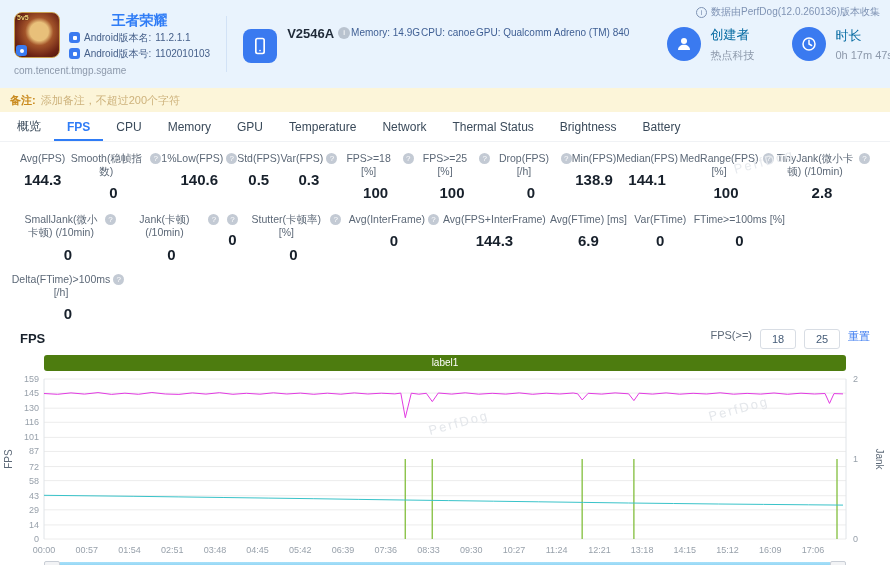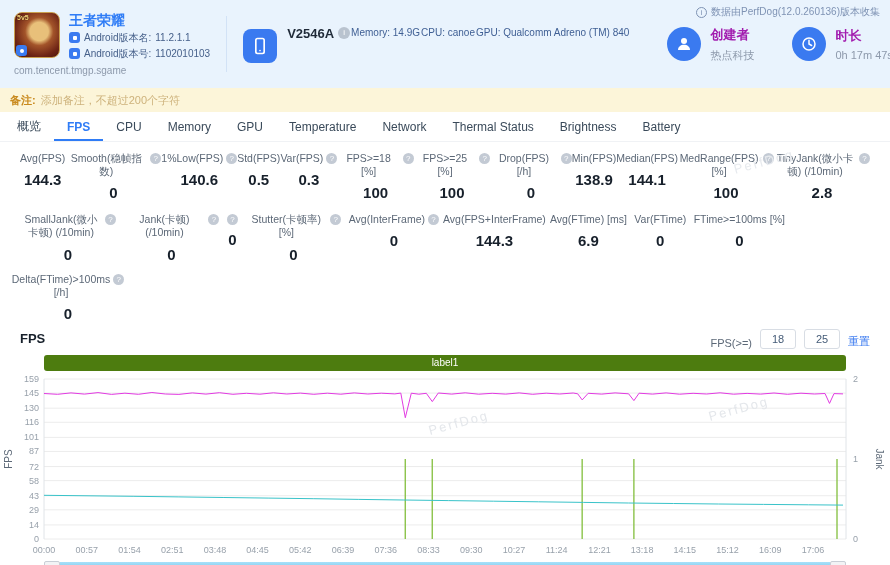--- a/index.html
+++ b/index.html
@@ -12,35 +12,35 @@
   .ci-icon{width:11px;height:11px;border:1px solid #7f93b4;border-radius:50%;font-size:8px;line-height:9px;text-align:center;display:inline-block;}
   .game-block{display:flex;flex-direction:column;width:205px;}
   .game-top{display:flex;gap:9px;}
   .game-icon{width:46px;height:46px;border-radius:8px;position:relative;flex:none;
     background:radial-gradient(circle at 55% 42%,#e8c07a 0 26%,#a3542a 40%,#6e2415 70%,#40100a 100%);
     border:1px solid #caa04f;overflow:hidden;}
   .gi-badge{position:absolute;top:1px;left:2px;font-size:7px;font-weight:bold;color:#ffd87a;text-shadow:0 0 1px #000;}
   .gi-sub{position:absolute;left:1px;bottom:1px;width:11px;height:11px;border-radius:3px;background:#3a7af0;}
   .gi-sub::after{content:"";position:absolute;left:3.5px;top:3.5px;width:4px;height:4px;border-radius:50%;background:#fff;}
   .game-info{display:flex;flex-direction:column;gap:2px;padding-top:1px;}
-  .game-title{color:#2f7cf6;font-weight:bold;font-size:14px;line-height:1.1;}
+  .game-title{color:#2f7cf6;font-weight:bold;font-size:14px;line-height:1.1;text-align:center;}
   .ver-line{font-size:10px;color:#46608a;display:flex;align-items:center;gap:4px;white-space:nowrap;}
   .ver-icon{width:11px;height:11px;border-radius:3px;background:#3a7af0;flex:none;position:relative;}
   .ver-icon::after{content:"";position:absolute;left:3.5px;top:3.5px;width:4px;height:4px;border-radius:1px;background:#fff;}
   .pkg{font-size:10px;color:#8d99ab;margin-top:4px;}
   .vdiv{width:1px;height:56px;background:#d2e2f6;margin:0 16px;flex:none;}
   .device-block{display:flex;gap:10px;align-items:flex-start;}
   .device-icon{width:34px;height:34px;border-radius:8px;background:#3a7af0;display:flex;align-items:center;justify-content:center;flex:none;margin-top:3px;}
   .device-info{display:flex;flex-direction:row;gap:1px;}
   .device-name-row{font-size:13px;font-weight:bold;color:#1f2a38;display:flex;align-items:center;gap:4px;}
   .q-info{width:12px;height:12px;border-radius:50%;background:#b9c3cf;color:#fff;font-size:8px;line-height:12px;text-align:center;font-weight:normal;}
   .dev-line{font-size:10px;color:#3f5f94;line-height:1.45;white-space:nowrap;}
   .meta{display:flex;gap:9px;align-items:center;margin-left:38px;}
   .circle-icon{width:34px;height:34px;border-radius:50%;background:#3a7af0;display:flex;align-items:center;justify-content:center;flex:none;}
-  .meta-title{font-size:13px;font-weight:bold;color:#a21caf;}
+  .meta-title{font-size:13px;font-weight:normal;color:#0369a1;}
   .meta-sub{font-size:11px;color:#8d99ab;margin-top:4px;white-space:nowrap;}
 
   
   .note-bar{height:24px;background:#fcf5d9;display:flex;align-items:center;padding:0 10px;font-size:11px;gap:5px;cursor:text;}
   .note-label{color:#c98a1e;font-weight:bold;}
   .note-text{color:#cdb27c;}
 
   
   .tabs{display:flex;align-items:stretch;height:30px;padding:0 4px;border-bottom:1px solid #f0f2f5;}
   .tab{padding:0 13px;font-size:12px;color:#3a4a5a;display:flex;align-items:center;cursor:pointer;}
@@ -53,21 +53,21 @@
   .stat-row.r2{width:90%;margin-bottom:10px;}
   .stat-row.r3{justify-content:flex-start;margin-bottom:4px;}
   .stat-cell{display:flex;flex-direction:column;align-items:center;max-width:96px;}
   .stat-label{font-size:10.5px;color:#5c6877;display:flex;align-items:flex-start;gap:3px;text-align:center;line-height:1.25;}
   .help-icon{width:11px;height:11px;border-radius:50%;background:#c3cad4;color:#fff;font-size:8px;line-height:11px;text-align:center;flex:none;margin-top:1px;cursor:pointer;}
   .stat-value{font-size:15px;font-weight:bold;color:#17202b;margin-top:6px;}
 
   
   .chart-head{display:flex;align-items:center;padding:0 20px;height:26px;}
   .chart-title{font-weight:bold;font-size:13px;color:#17202b;}
-  .chart-controls{margin-left:auto;display:flex;align-items:flex-end;gap:8px;font-size:11px;color:#5c6877;}
+  .chart-controls{margin-left:auto;display:flex;align-items:flex-start;gap:8px;font-size:11px;color:#5c6877;}
   .thr-input{width:36px;height:20px;border:1px solid #d8dde4;border-radius:3px;text-align:center;font-size:11px;color:#445b77;background:#fff;font-family:"Liberation Sans",sans-serif;}
   .reset-link{color:#3a7af0;cursor:pointer;}
   .banner{margin:3px 44px 2px;height:16px;background:#4d7c0f;border-radius:3px;color:#fff;font-size:10px;display:flex;align-items:center;justify-content:center;cursor:pointer;}
   #chart-svg{display:block;}
   .axis-text{font-family:"Liberation Sans",sans-serif;font-size:9px;fill:#98a1ab;}
   .axis-title{font-family:"Liberation Sans",sans-serif;font-size:10px;fill:#5c6877;}
   .grid{stroke:#ececec;stroke-width:1;}
   .axisline{stroke:#e0e4e8;stroke-width:1;}
   .wm{font-family:"Liberation Sans",sans-serif;font-size:13px;fill:#e4e7eb;letter-spacing:2px;}
   .scroll-row{display:flex;align-items:center;margin:0 44px;height:14px;}

